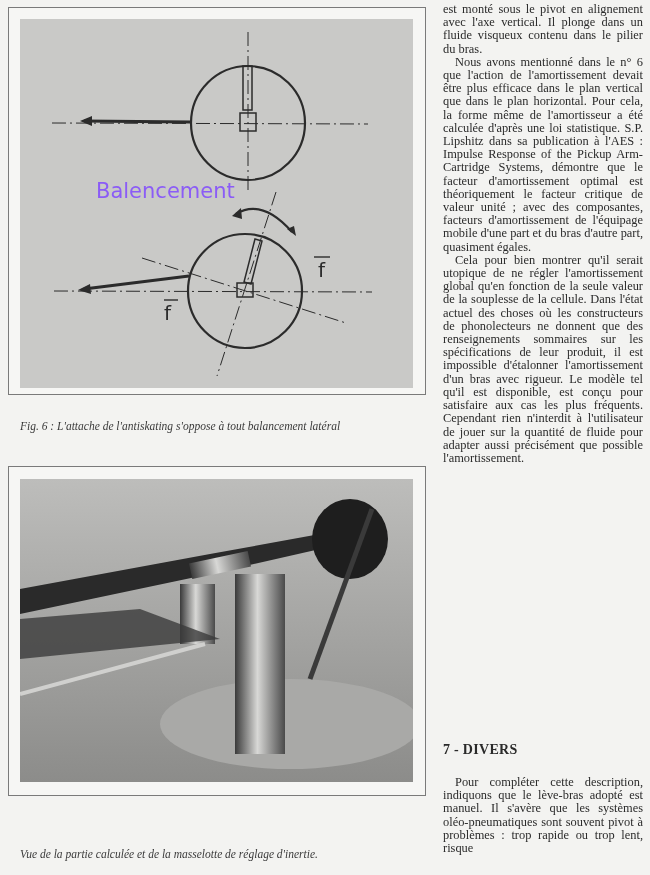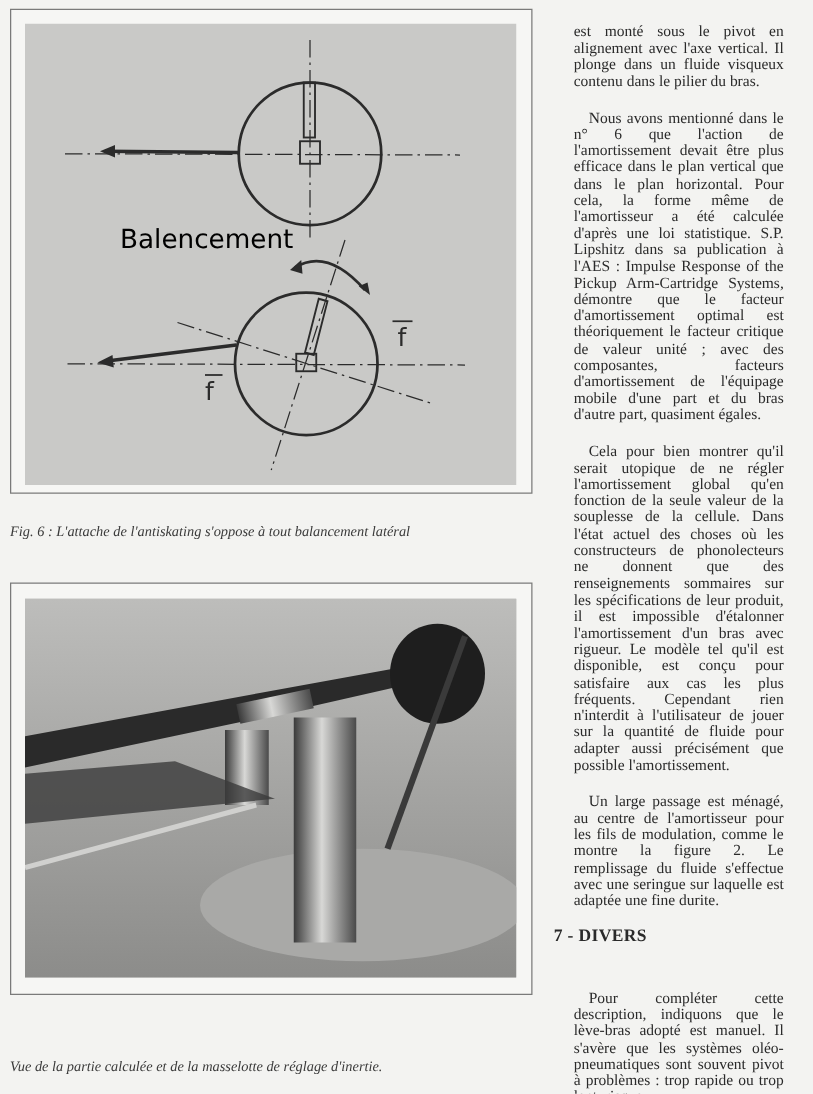--- a/index.html
+++ b/index.html
@@ -7,25 +7,25 @@
          font-family:"Liberation Serif", serif; color:#2a2a2a; }
   .frame { position:absolute; border:1px solid #7a7a7a; background:#f6f6f4; }
   #fig6-frame { left:8px; top:7px; width:416px; height:218px; }
   #fig6-frame { height:220px; }
   .fig-inner { position:absolute; background:#c9c9c7; }
   #fig6-inner { left:20px; top:19px; width:393px; height:369px; }
   #fig6-frame { width:416px; height:386px; }
   #photo-frame { left:8px; top:466px; width:416px; height:328px; }
   #photo-inner { left:20px; top:479px; width:393px; height:303px; background:#9a9a98; }
   svg { position:absolute; left:0; top:0; }
-  .caption { position:absolute; left:8px; font-style:italic; font-size:11.5px; color:#3a3a3a; white-space:nowrap; }
+  .caption { position:absolute; left:20px; font-style:italic; font-size:11.5px; color:#3a3a3a; white-space:nowrap; }
   #fig6-caption { top:420px; }
   #photo-caption { top:848px; }
   .col { position:absolute; left:443px; width:200px; font-size:12.4px; line-height:13.2px; text-align:justify; hyphens:manual; }
-  .col p { margin:16px; }
+  .col p { margin:0; }
   .col p.ind { text-indent:12px; }
   #col-top { top:3px; }
   #heading { position:absolute; left:443px; top:742px; font-weight:bold; font-size:14px; letter-spacing:0.3px; }
   #col-bottom { top:776px; }
 </style>
 </head>
 <body>
 
 <div class="frame" id="fig6-frame"></div>
 <div class="fig-inner" id="fig6-inner">
@@ -49,21 +49,21 @@
       <polygon points="255,239 262,241 251,284 244,282" stroke-width="1.5"></polygon>
       <rect x="237" y="283" width="16" height="14" stroke-width="1.5"></rect>
       <path d="M236 214 Q262 198 292 232" stroke-width="2.2"></path>
       <polygon points="232,216 241,208 242,219" fill="#2b2b2b" stroke="none"></polygon>
       <polygon points="296,236 287,229 294,226" fill="#2b2b2b" stroke="none"></polygon>
       <line x1="164" y1="300" x2="178" y2="300" stroke-width="1.4"></line>
       <line x1="314" y1="257" x2="330" y2="257" stroke-width="1.4"></line>
     </g>
   </svg>
 </div>
-<div style="position:absolute;left:96px;top:180px;font-family:'DejaVu Sans',sans-serif;font-size:21px;line-height:23px;color:#000000;">
+<div style="position:absolute;left:96px;top:180px;font-family:'DejaVu Sans',sans-serif;font-size:21px;line-height:23px;color:#8b5cf6;">
   <div>Balencement</div>
 </div>
 <div style="position:absolute;left:318px;top:258px;font-family:'DejaVu Sans',sans-serif;font-size:20px;color:#2b2b2b;">f</div>
 <div style="position:absolute;left:164px;top:301px;font-family:'DejaVu Sans',sans-serif;font-size:20px;color:#2b2b2b;">f</div>
 
 <div class="caption" id="fig6-caption">Fig. 6 : L'attache de l'antiskating s'oppose à tout balancement latéral</div>
 
 <div class="frame" id="photo-frame"></div>
 <div class="fig-inner" id="photo-inner" title="Photograph of tonearm rear section and inertia adjustment counterweight">
   <svg width="393" height="303" viewBox="0 0 393 303">
@@ -90,20 +90,19 @@
     <polygon points="0,140 120,130 200,160 0,180" fill="#3b3b3b" opacity="0.8"></polygon>
   </svg>
 </div>
 
 <div class="caption" id="photo-caption">Vue de la partie calculée et de la masselotte de réglage d'inertie.</div>
 
 <div class="col" id="col-top">
   <p>est monté sous le pivot en alignement avec l'axe vertical. Il plonge dans un fluide visqueux contenu dans le pilier du bras.</p>
   <p class="ind">Nous avons mentionné dans le n° 6 que l'action de l'amortissement devait être plus efficace dans le plan vertical que dans le plan horizontal. Pour cela, la forme même de l'amortisseur a été calculée d'après une loi statistique. S.P. Lipshitz dans sa publication à l'AES : Impulse Response of the Pickup Arm-Cartridge Systems, démontre que le facteur d'amortissement optimal est théoriquement le facteur critique de valeur unité ; avec des composantes, facteurs d'amortissement de l'équipage mobile d'une part et du bras d'autre part, quasiment égales.</p>
   <p class="ind">Cela pour bien montrer qu'il serait utopique de ne régler l'amortissement global qu'en fonction de la seule valeur de la souplesse de la cellule. Dans l'état actuel des choses où les constructeurs de phonolecteurs ne donnent que des renseignements sommaires sur les spécifications de leur produit, il est impossible d'étalonner l'amortissement d'un bras avec rigueur. Le modèle tel qu'il est disponible, est conçu pour satisfaire aux cas les plus fréquents. Cependant rien n'interdit à l'utilisateur de jouer sur la quantité de fluide pour adapter aussi précisément que possible l'amortissement.</p>
-  <p class="ind">Un large passage est ménagé, au centre de l'amortisseur pour les fils de modulation, comme le montre la figure 2. Le remplissage du fluide s'effectue avec une seringue sur laquelle est adaptée une fine durite.</p>
 </div>
 
 <div id="heading">7 - DIVERS</div>
 
 <div class="col" id="col-bottom">
   <p class="ind">Pour compléter cette description, indiquons que le lève-bras adopté est manuel. Il s'avère que les systèmes oléo-pneumatiques sont souvent pivot à problèmes : trop rapide ou trop lent, risque</p>
 </div>
 
 </body></html>

